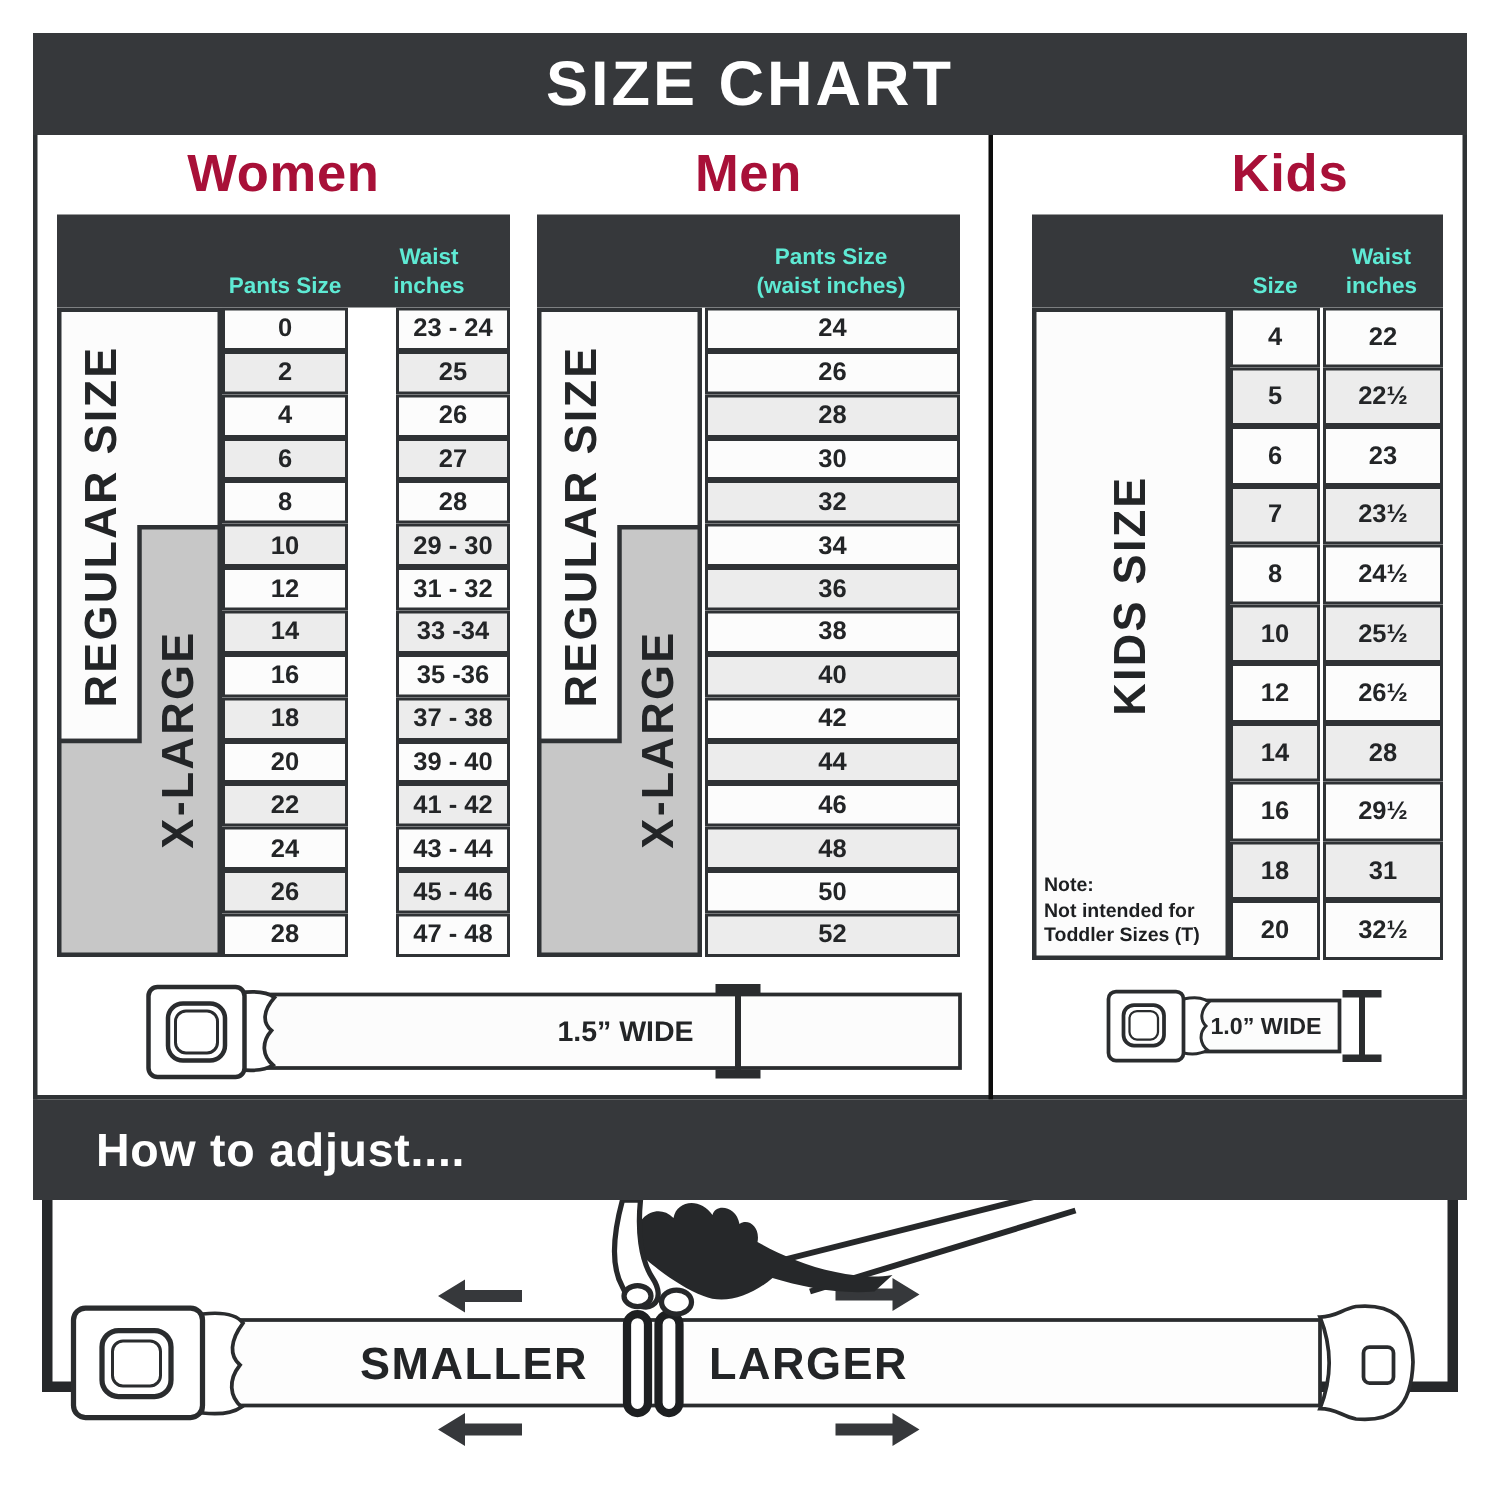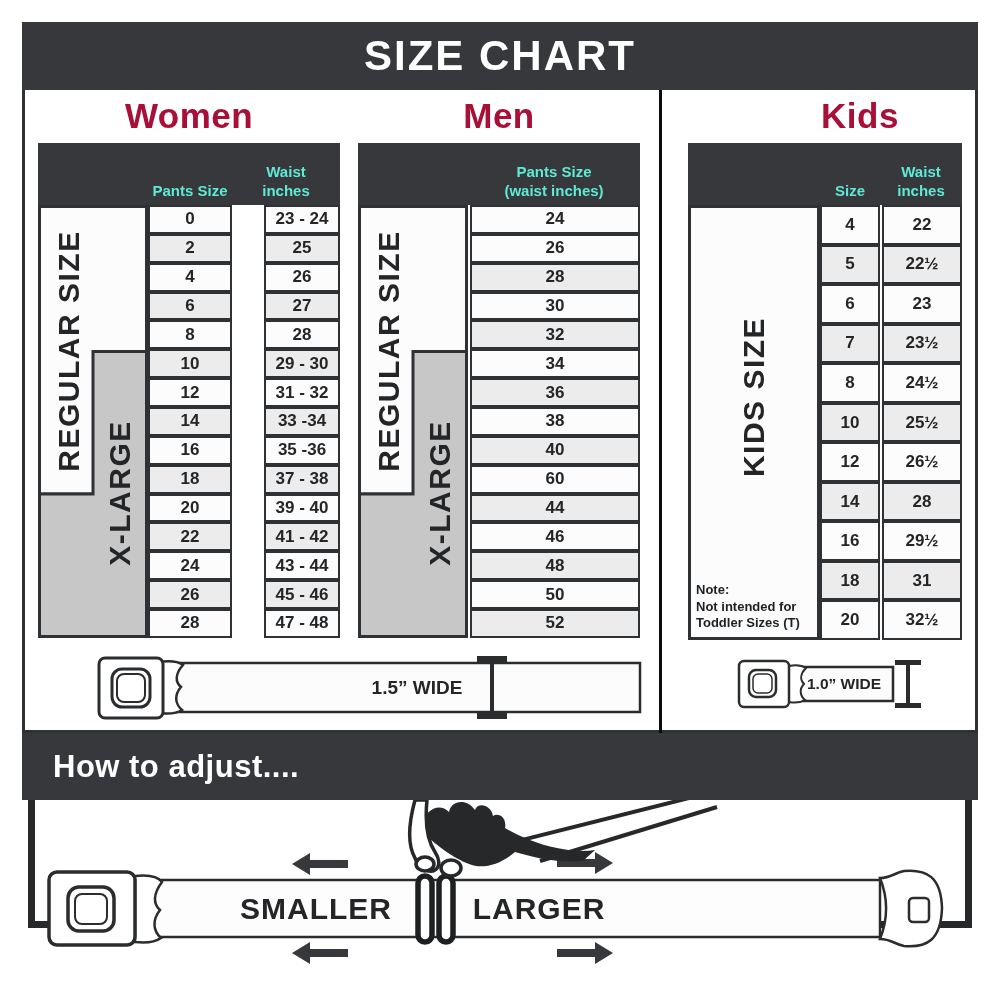--- a/index.html
+++ b/index.html
@@ -51,21 +51,21 @@
             border:3px solid var(--line);}
   .kids-lbl .v-rot{position:absolute;left:50%;top:44%;transform:translate(-50%,-50%) rotate(-90deg);
             font-weight:bold;font-size:30px;letter-spacing:1.5px;white-space:nowrap;color:var(--ink);}
   .kids-note{position:absolute;left:5px;bottom:5px;width:122px;font-weight:bold;font-size:13px;
             line-height:1.28;color:#1d1f21;text-align:left;}
 
   .beltsvg{position:absolute;}
 
   .adjustbar{position:absolute;left:22px;top:733px;width:956px;height:67px;background:var(--dark);
              display:flex;align-items:center;}
-  .adjustbar span{color:#fff;font-weight:bold;font-size:31px;margin-left:31px;letter-spacing:0.5px;}
+  .adjustbar span{color:#fff;font-weight:bold;font-size:31px;margin-left:42px;letter-spacing:0.5px;}
   .adjustbox{position:absolute;left:28px;top:800px;width:944px;height:128px;background:#fff;
              border-left:7px solid #26282a;border-right:7px solid #26282a;border-bottom:7px solid #26282a;}
 
   .belt-label{font-size:19px;font-weight:bold;text-anchor:middle;}
   .belt-label-sm{font-size:15.5px;font-weight:bold;text-anchor:middle;}
   .adj-word{font-size:30px;font-weight:bold;text-anchor:middle;letter-spacing:1px;}
 </style>
 </head>
 <body>
 
@@ -147,21 +147,21 @@
 
     <div class="cell">24</div>
         <div class="cell">26</div>
         <div class="cell">28</div>
         <div class="cell">30</div>
         <div class="cell">32</div>
         <div class="cell">34</div>
         <div class="cell">36</div>
         <div class="cell">38</div>
         <div class="cell">40</div>
-        <div class="cell">60</div>
+        <div class="cell">42</div>
         <div class="cell">44</div>
         <div class="cell">46</div>
         <div class="cell">48</div>
         <div class="cell">50</div>
         <div class="cell">52</div>
       </div>
   </div>
 
   <div class="tbl" style="left:688px;width:274px;">
     <div class="tbl-header">

